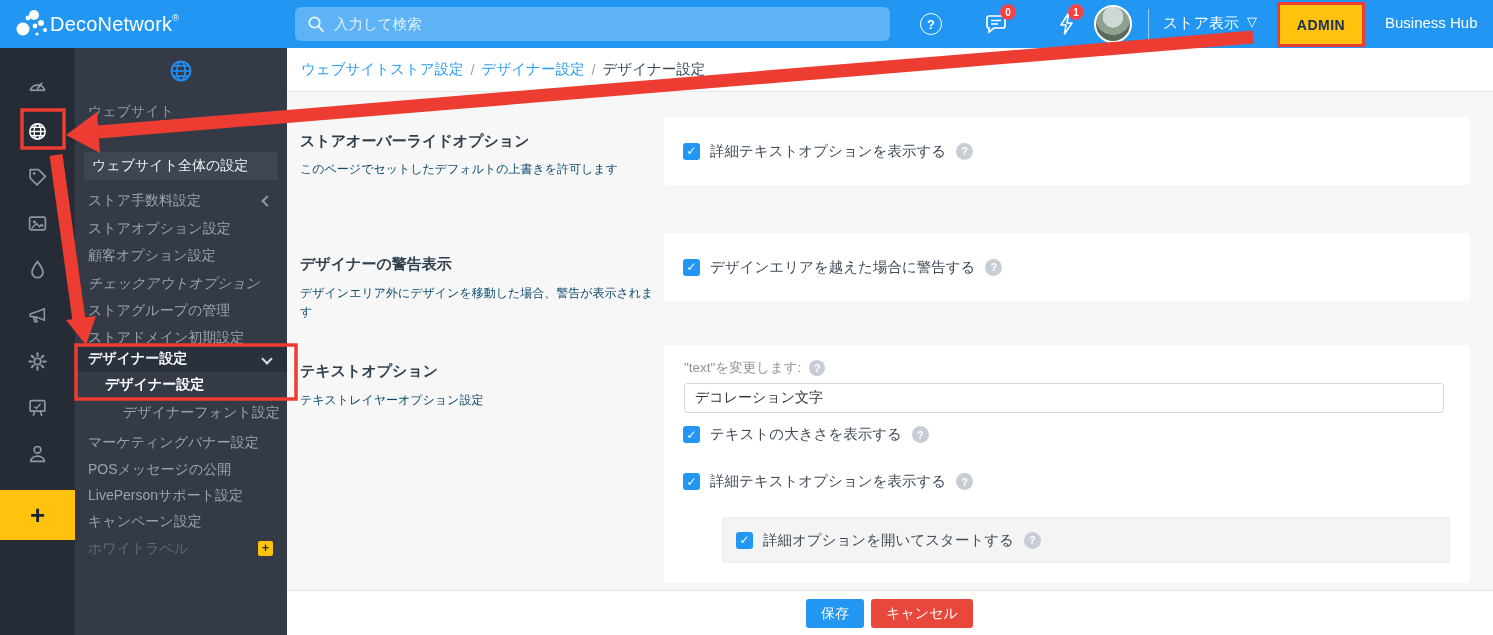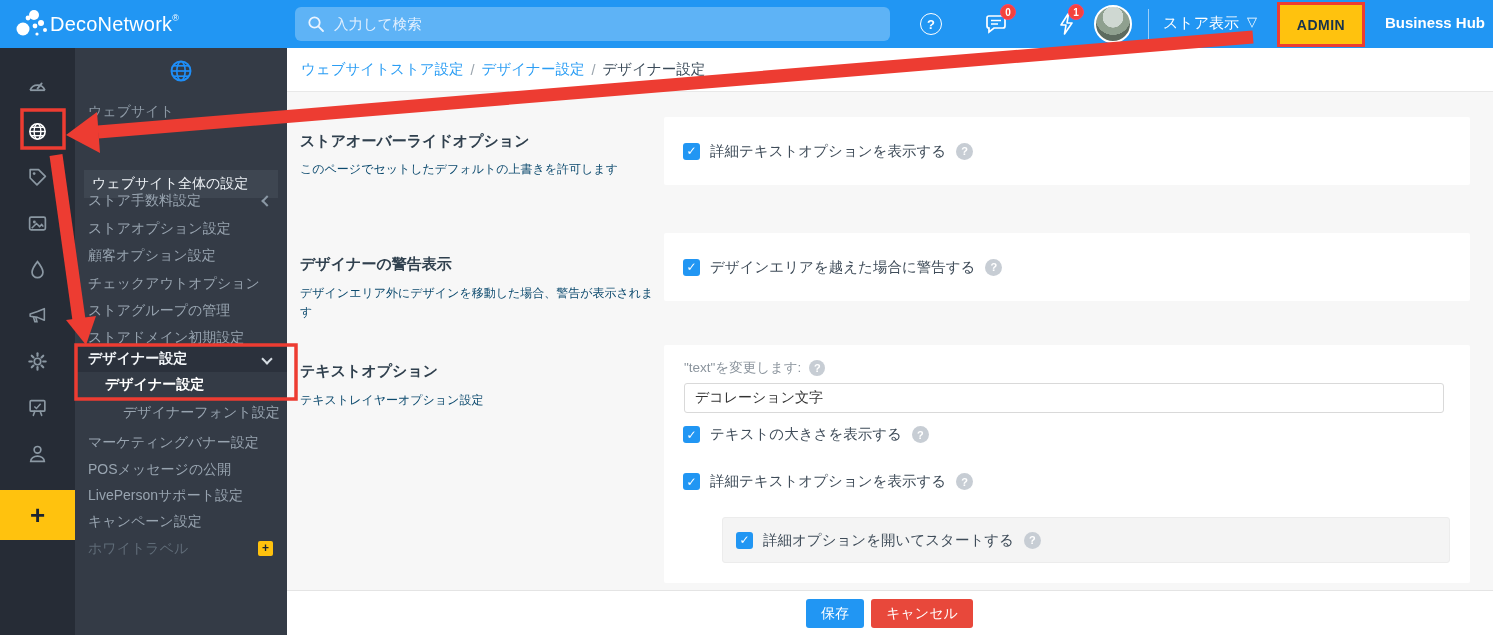--- a/index.html
+++ b/index.html
@@ -16,32 +16,32 @@
   .searchbox input::placeholder { color:#eaf4ff; opacity:.95; }
   .tb-icon { position:absolute; top:12px; width:24px; height:24px; }
   .help-circle { position:absolute; left:920px; top:13px; width:22px; height:22px; border:1.6px solid #fff; border-radius:50%; color:#fff; font-size:13px; font-weight:bold; display:flex; align-items:center; justify-content:center; }
   .badge { position:absolute; min-width:16px; height:16px; padding:0 4px; background:#f4433c; border-radius:8px; color:#fff; font-size:10px; font-weight:bold; display:flex; align-items:center; justify-content:center; border:1px solid #f46; }
   .avatar { position:absolute; left:1094px; top:5px; width:38px; height:38px; border-radius:50%; border:2px solid #fff;
             background:radial-gradient(circle at 50% 30%, #cfd8d2 0 35%, #8fa08f 36% 60%, #5d6b5f 61% 100%); }
   .tb-divider { position:absolute; left:1148px; top:9px; width:1px; height:30px; background:rgba(255,255,255,.55); }
   .store-view { position:absolute; left:1163px; top:14px; color:#fff; font-size:15px; }
   .store-chevron { position:absolute; left:1247px; top:14px; color:#fff; font-size:13px; }
   .admin-btn { position:absolute; left:1277px; top:2px; width:88px; height:45px; background:#ffc20e; border:3px solid #ed3c32; color:#17324c; font-weight:bold; font-size:14px; display:flex; align-items:center; justify-content:center; letter-spacing:.5px; }
-  .hub-label { position:absolute; left:1385px; top:14px; color:#fff; font-size:15px; font-weight:bold; }
+  .hub-label { position:absolute; left:1385px; top:14px; color:#fff; font-size:15px; font-weight:normal; }
 
   
   .iconbar { position:absolute; left:0; top:48px; width:75px; height:587px; background:#262c36; z-index:4; }
   .ib-item { position:absolute; left:27px; width:21px; height:21px; }
   .ib-plus { position:absolute; left:0; top:442px; width:75px; height:50px; background:#ffc20e; color:#1c2430; font-size:26px; font-weight:bold; display:flex; align-items:center; justify-content:center; }
 
   
   .submenu { position:absolute; left:75px; top:48px; width:212px; height:587px; background:#343b46; z-index:4; color:#98a4b0; font-size:14px; }
   .sm-globe { position:absolute; left:93px; top:10px; }
   .sm-section { position:absolute; left:13px; top:55px; color:#8c98a4; }
-  .sm-active-main { position:absolute; left:9px; top:104px; right:9px; height:28px; background:#3e4651; color:#eef2f6; display:flex; align-items:center; padding:0 8px;margin-top:18px; }
+  .sm-active-main { position:absolute; left:9px; top:104px; right:9px; height:28px; background:#3e4651; color:#eef2f6; display:flex; align-items:center; padding:0 8px; }
   .sm-row { position:absolute; left:0; right:0; height:27px; display:flex; align-items:center; padding-left:13px; }
   .sm-chev { width:8px; height:8px; border-left:2px solid #8b98a5; border-bottom:2px solid #8b98a5; display:inline-block; }
   .chev-left { transform:rotate(45deg); position:absolute; right:16px; }
   .chev-down { transform:rotate(-45deg); position:absolute; right:16px; top:9px; }
   .sm-parent { background:#2b313c; color:#f2f5f8; font-weight:bold; }
   .sm-child { padding-left:30px; }
   .sm-child-active { color:#ffffff; font-weight:bold; }
   .sm-disabled { color:#5f6b77; }
   .sm-plus-badge { position:absolute; right:14px; width:15px; height:15px; background:#ffc20e; color:#1c2430; font-size:12px; font-weight:bold; line-height:14px; text-align:center; border-radius:2px; }
 
@@ -190,21 +190,21 @@
   <div class="sm-section">ウェブサイト</div>
 
   <div class="sm-active-main">ウェブサイト全体の設定</div>
 
   <div class="sm-row" style="top:139px;">
     <span>ストア手数料設定</span>
     <span class="sm-chev chev-left"></span>
   </div>
   <div class="sm-row" style="top:167px;">ストアオプション設定</div>
   <div class="sm-row" style="top:194px;">顧客オプション設定</div>
-  <div class="sm-row" style="top:222px;">チェックアウトオプション</div>
+  <div class="sm-row" style="top:222px;font-style:italic;">チェックアウトオプション</div>
   <div class="sm-row" style="top:249px;">ストアグループの管理</div>
   <div class="sm-row" style="top:276px;">ストアドメイン初期設定</div>
 
   <div class="sm-row sm-parent" style="top:298px; height:26px;">
     <span>デザイナー設定</span>
     <span class="sm-chev chev-down" style="border-color:#d6dde3;"></span>
   </div>
   <div class="sm-row sm-child sm-child-active" style="top:324px; height:26px;">デザイナー設定</div>
   <div class="sm-row sm-child" style="top:351px;padding-left:48px;">デザイナーフォント設定</div>
 

